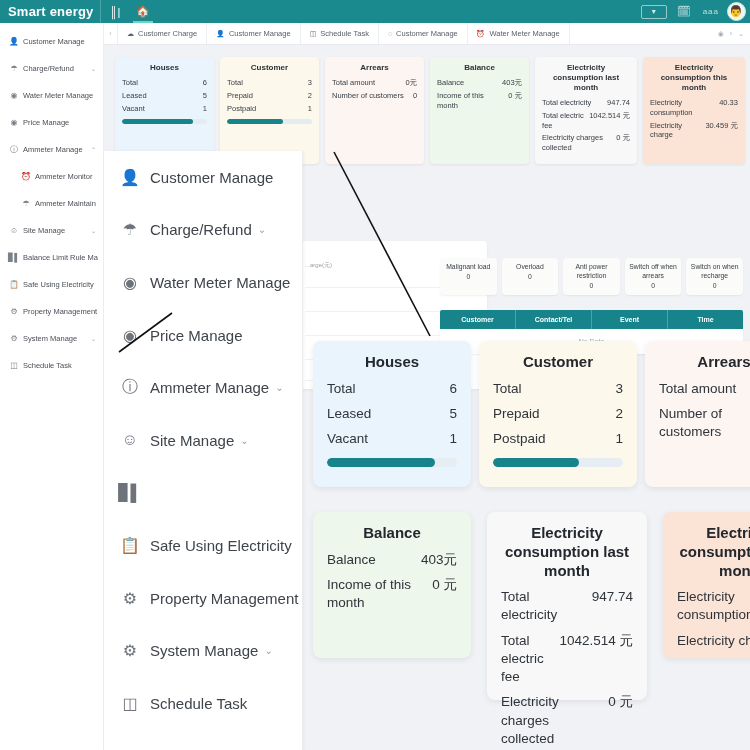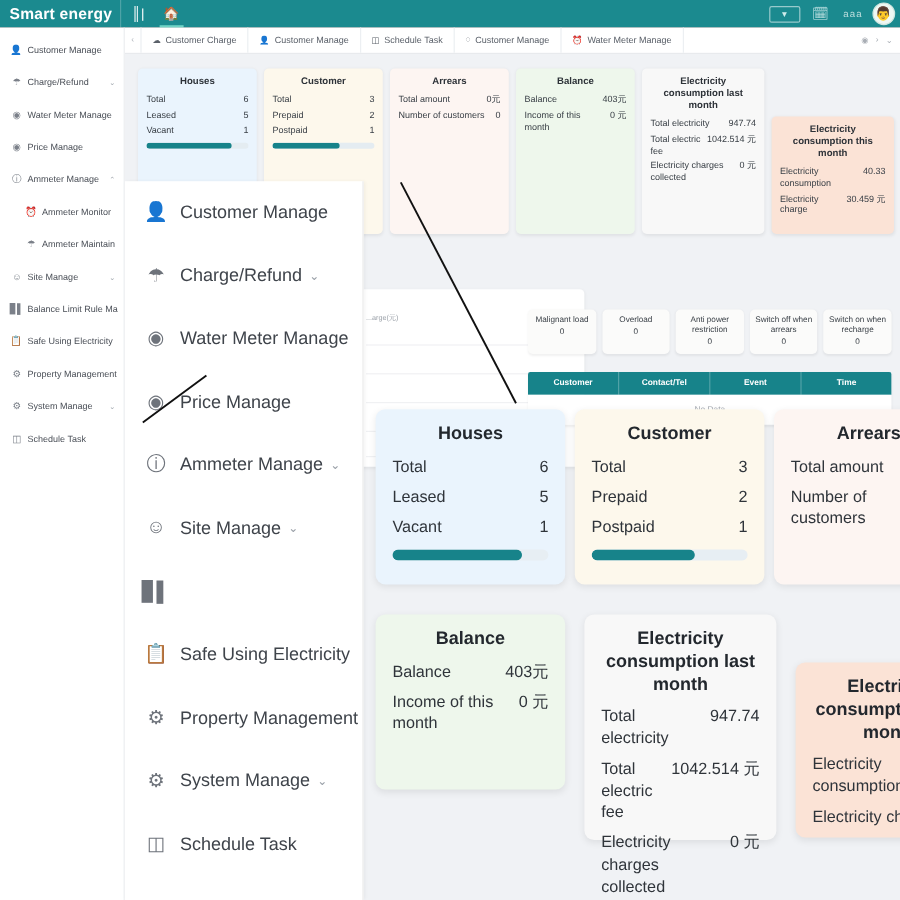--- a/index.html
+++ b/index.html
@@ -2,21 +2,21 @@
 <html><head>
 <meta charset="utf-8">
 <style>
   * { box-sizing: border-box; margin: 0; padding: 0; }
   html, body {
     width: 750px; height: 750px;
     font-family: "Liberation Sans", sans-serif;
     background: #ffffff;
     overflow: hidden;
   }
-  #app { position: relative; width: 750px; height: 750px; overflow: hidden; background:#fca5a5; }
+  #app { position: relative; width: 750px; height: 750px; overflow: hidden; background:#22c55e; }
 
   
   .header {
     position: absolute; top:0; left:0; width:750px; height:23px;
     background:#1b8a8f; display:flex; align-items:center;
   }
   .brand {
     width:100px; height:23px; display:flex; align-items:center;
     padding-left:8px; color:#fff; font-size:13px; font-weight:bold;
     letter-spacing:.2px;
@@ -106,21 +106,21 @@
   .srow .k { padding-right:4px; }
   .srow .v { text-align:right; white-space:nowrap;}
   .sbar { margin-top:6px; height:5px; border-radius:3px; background:#e4ecf1; overflow:hidden; }
   .sbar > i { display:block; height:5px; border-radius:3px; background:#17838a; }
 
   .bg-blue   { background:#eaf4fd; }
   .bg-cream  { background:#fdf8ec; }
   .bg-pinkl  { background:#fdf5f2; }
   .bg-green  { background:#eef7ec; }
   .bg-grey   { background:#f8f8f8; }
-  .bg-orange { background:#fbe3d6;margin-top:40px; }
+  .bg-orange { background:#fbe3d6; }
 
   
   .chart-panel {
     position:absolute; top:196px; left:193px; width:190px; height:148px;
     background:#ffffff; border-radius:4px; box-shadow:0 1px 3px rgba(0,0,0,.06);
   }
   .chart-panel .cy-lab { position:absolute; top:20px; left:8px; font-size:6px; color:#9aa0a8; }
   .chart-panel .gl { position:absolute; left:8px; right:30px; height:1px; background:#f0f1f3; }
 
   

